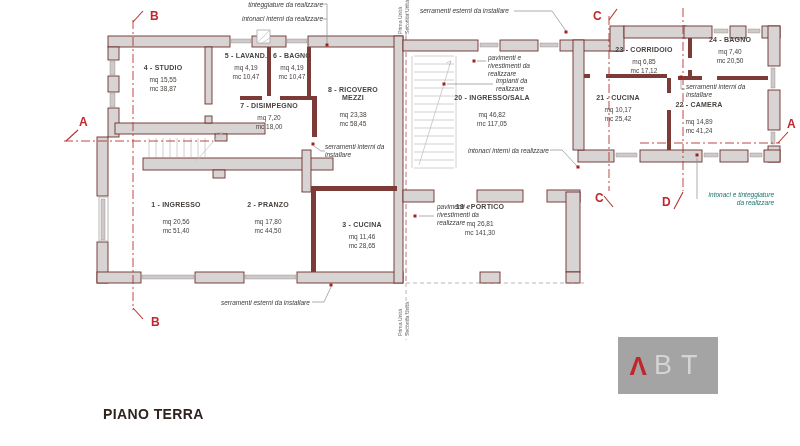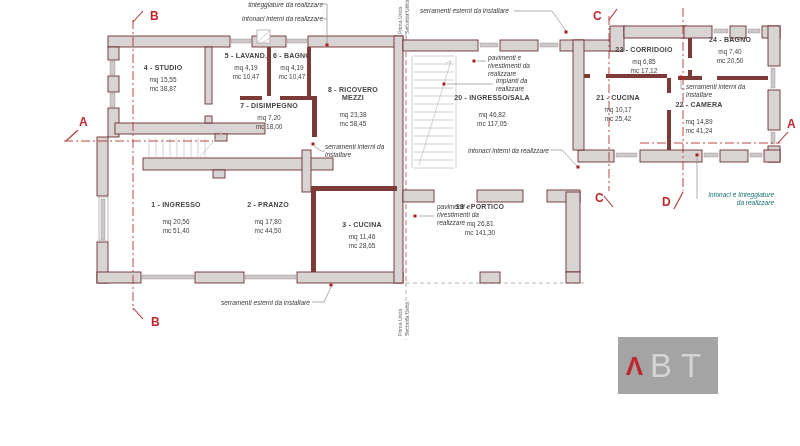--- a/index.html
+++ b/index.html
@@ -29,21 +29,21 @@
   .ann{position:absolute;font-style:italic;font-size:6.5px;line-height:8px;color:#3a3a3a;
        white-space:pre-line;}
   .ann.right{text-align:right;}
   .ann.teal{color:#19736e;}
   .title{position:absolute;left:103px;top:406px;font-size:14px;font-weight:bold;
          letter-spacing:.4px;color:#2f2320;}
   .logo{position:absolute;left:618px;top:337px;width:100px;height:57px;
         background:rgba(148,148,148,.85);display:flex;align-items:center;
         justify-content:center;gap:7px;}
   .logo .caret{color:#c0272d;font-weight:bold;font-size:26px;line-height:26px;}
-  .logo .lt-text{color:#d4d4d4;font-size:33px;line-height:25px;letter-spacing:9px;font-weight:400;}
+  .logo .lt-text{color:#d4d4d4;font-size:27px;line-height:25px;letter-spacing:9px;font-weight:400;}
 </style>
 </head>
 <body>
 
 <div class="canvas">
 
 <svg width="800" height="446" viewBox="0 0 800 446">
 
   <g>
     <line x1="406" y1="4" x2="406" y2="36" class="dashG"></line>
@@ -311,14 +311,15 @@
 <div class="ann" style="left:221px;top:299px">serramenti esterni da installare</div>
 <div class="ann" style="left:686px;top:83px">serramenti interni da
 installare</div>
 <div class="ann right teal" style="left:674px;top:191px;width:100px">intonaci e tinteggiature
 da realizzare</div>
 
 <div class="logo">
   <span class="caret">Λ</span>
   <span class="lt-text">BT</span>
 </div>
+<div class="title">PIANO TERRA</div>
 
 </div>
 
 </body></html>

